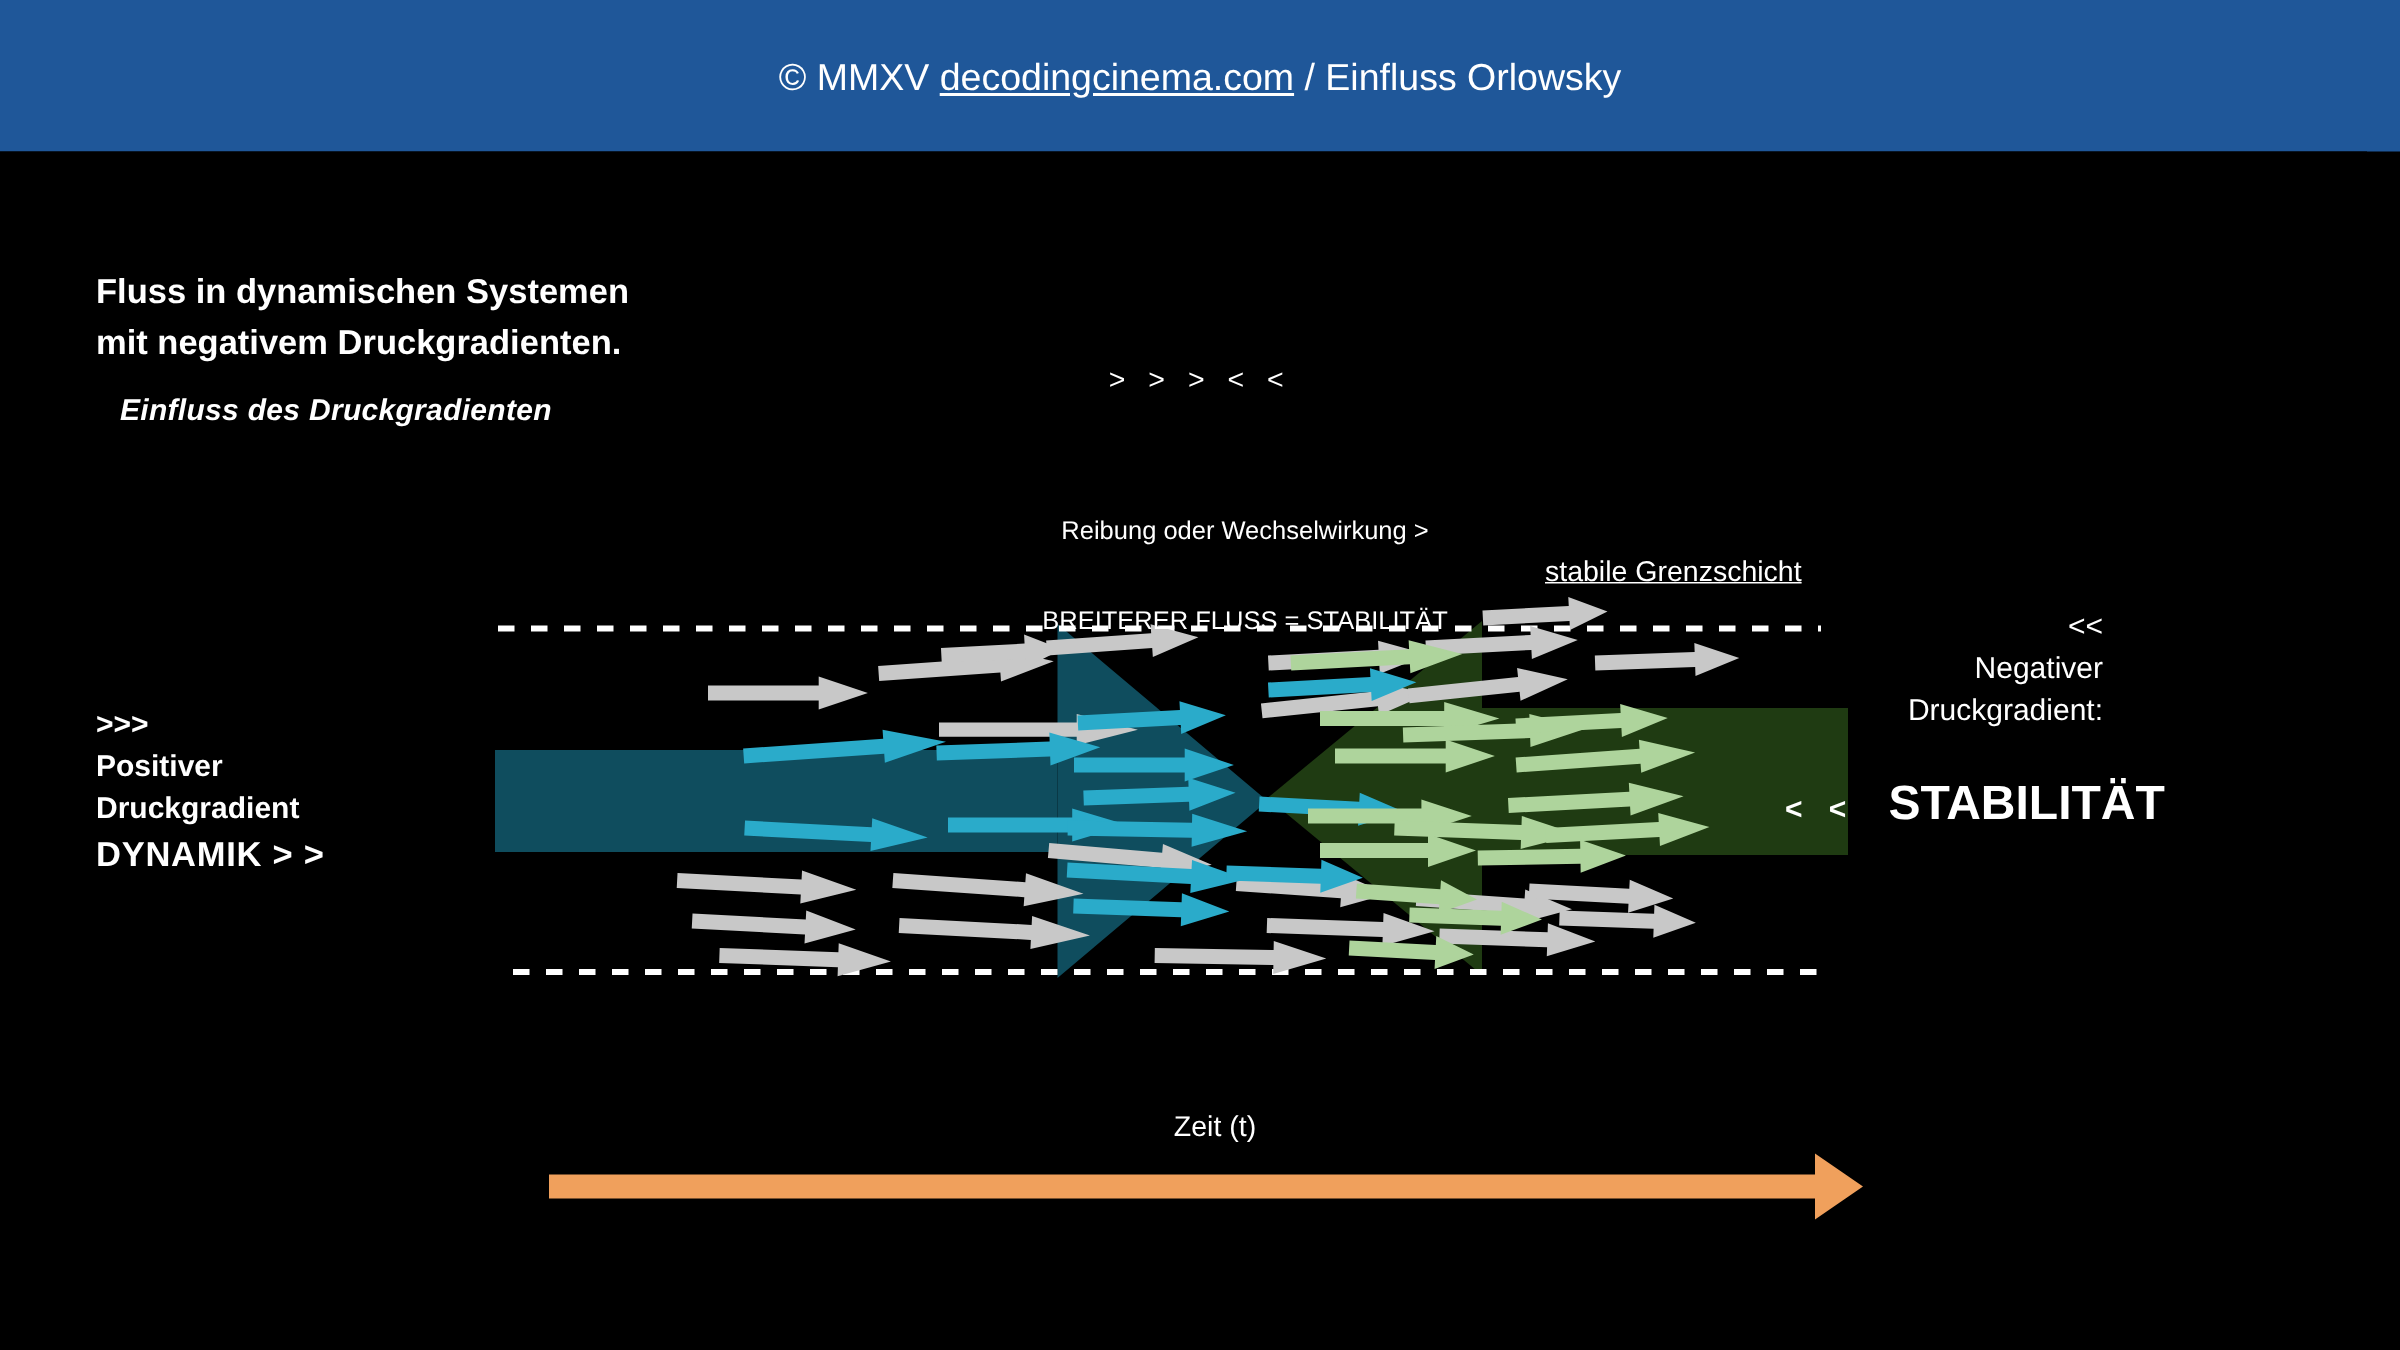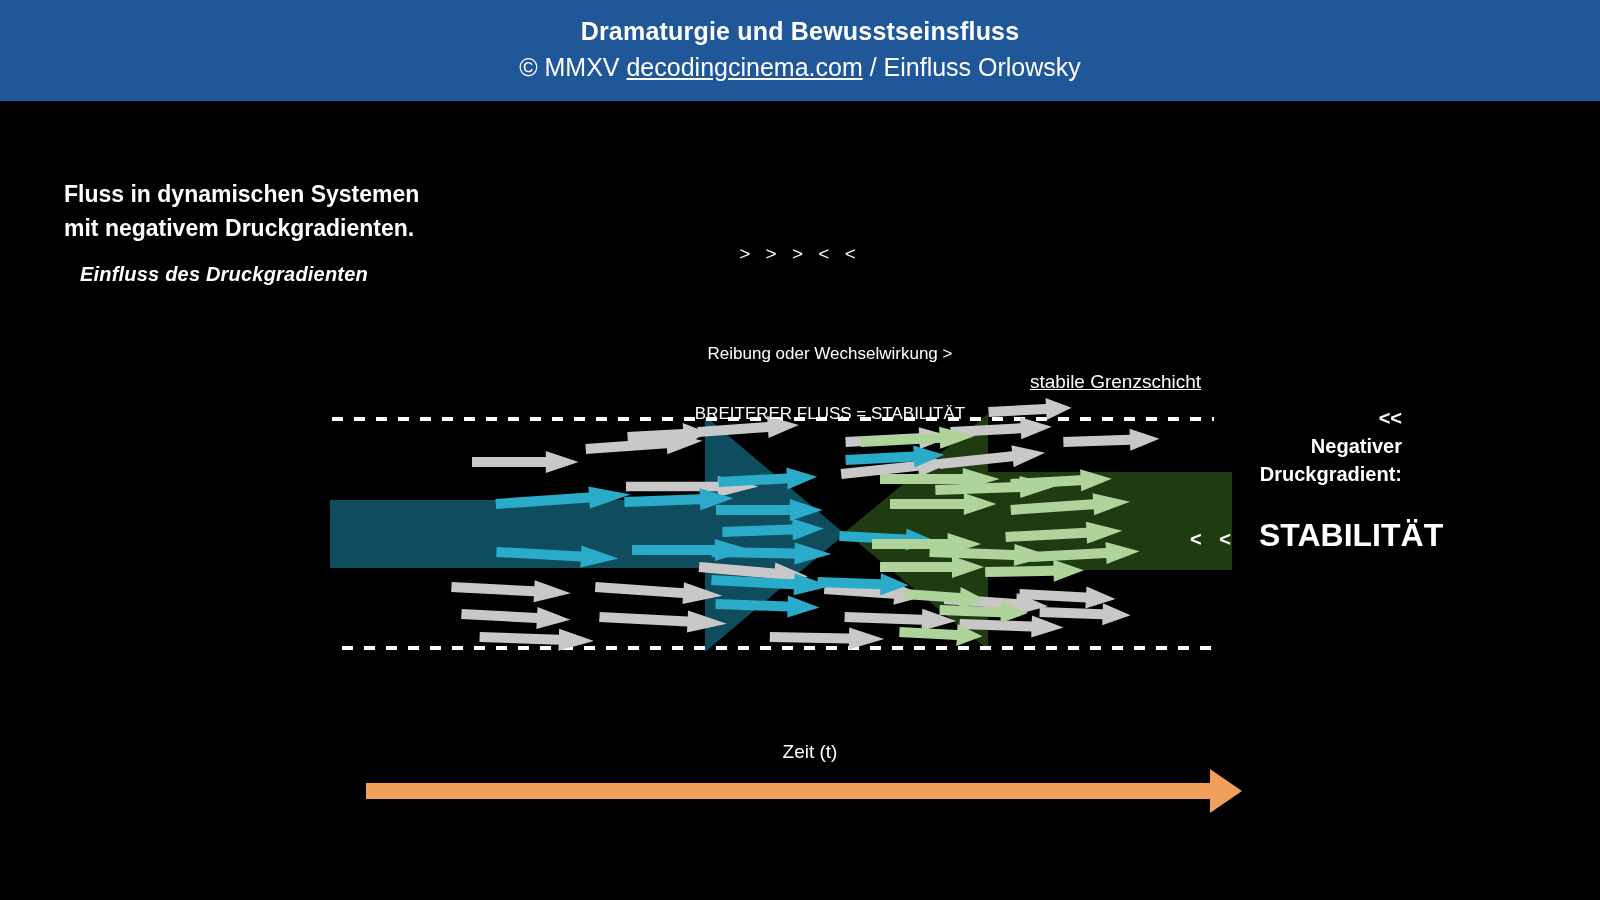--- a/index.html
+++ b/index.html
@@ -38,36 +38,35 @@
 
   #friction{ left:0; top:205px; width:1660px; text-align:center; }
   #friction span{ display:block;font-size:17px;font-weight:400;line-height:1.42; }
 
   #grenz{ left:1030px; top:270px; font-size:19px; font-weight:400;text-decoration:underline; }
 
   #leftlabel{ left:64px; top:368px; font-size:20px; font-weight:700; line-height:1.40; }
   #leftlabel .big{ font-size:23px; font-weight:700; letter-spacing:.5px; }
 
   #rightlabel{ left:1222px; top:303px; width:180px; text-align:right;
-               font-size:20px;font-weight:700;line-height:1.40; }
+               font-size:20px;font-weight:400;line-height:1.40; }
 
   #stab{ left:1190px; top:416px; font-size:22px;font-weight:700; }
   #stab .lt{ font-size:20px;font-weight:700;letter-spacing:6px;color:#ffffff; }
   #stab .word{ font-size:32px;font-weight:700;margin-left:22px; }
 
   #zeit{ left:0; top:640px; width:1620px; text-align:center; font-size:19px; font-weight:400;}
 
   
   #diagram{position:absolute;left:0;top:0;width:1600px;height:799px;}
 </style>
 </head>
 <body>
 
 <div id="header">
-  <div class="line1">Dramaturgie und Bewusstseinsfluss</div>
   <div class="line2"><span>© MMXV </span><span class="url">decodingcinema.com</span><span> / Einfluss Orlowsky</span></div>
 </div>
 
 <div id="stage">
 
   <svg id="diagram" viewBox="0 0 1600 799">
     <defs>
 
       <g id="arrowShape">
         <polygon points="0,6 36,6 36,0 52,11 36,22 36,16 0,16"></polygon>
@@ -167,20 +166,24 @@
     <span class="c1">&gt; &gt; &gt; &lt; &lt;</span>
   </div>
 
   <div class="txt" id="friction">
     <span>Reibung oder Wechselwirkung &gt;</span>
     <span>BREITERER FLUSS = STABILITÄT</span>
   </div>
 
   <div class="txt" id="grenz">stabile Grenzschicht</div>
 
+  <div class="txt" id="leftlabel"><span>&gt;&gt;&gt;</span>
+<span>Positiver</span>
+<span>Druckgradient</span>
+<span class="big">DYNAMIK &gt; &gt;</span></div>
 
   <div class="txt" id="rightlabel"><span>&lt;&lt;</span>
 <span>Negativer</span>
 <span>Druckgradient:</span></div>
 
   <div class="txt" id="stab"><span class="lt">&lt; &lt;</span><span class="word">STABILITÄT</span></div>
 
   <div class="txt" id="zeit">Zeit (t)</div>
 
 </div>

